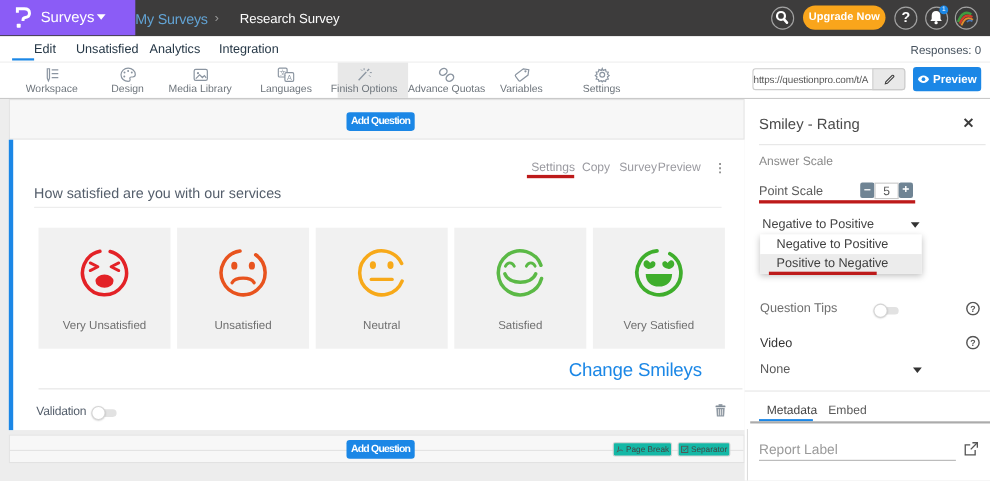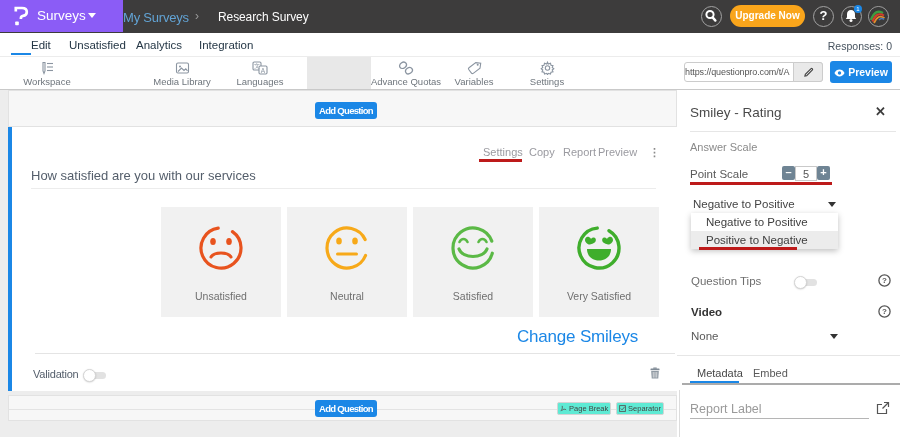--- a/index.html
+++ b/index.html
@@ -42,21 +42,21 @@
 .scard { position:absolute; top:80px; width:120px; height:110px; background:#f1f1f1; }
 .scard .slbl { position:absolute; left:0; bottom:15px; width:100%; text-align:center; font-size:10.5px; color:#6f6f6f; }
 .scard svg { position:absolute; left:50%; top:14px; margin-left:-27px; }
 #changesm { position:absolute; left:0; top:200px; width:626px; text-align:right; font-size:17px; letter-spacing:-0.2px; color:#1b87e6; }
 #vdivider { position:absolute; left:23px; top:226px; width:640px; height:1px; background:#e4e4e4; }
 #valrow { position:absolute; left:21px; top:241px; font-size:11px; letter-spacing:-0.2px; color:#545e6b; }
 .toggle { display:inline-block; position:relative; width:22px; height:7px; background:#e2e2e2; border-radius:4px; vertical-align:middle; }
 .toggle .knob { position:absolute; left:-1px; top:-3.5px; width:13px; height:13px; background:#fff; border:1px solid #d5d5d5; border-radius:50%; box-sizing:border-box; box-shadow:0 0.5px 1.5px rgba(0,0,0,.18); }
 #botstrip { position:absolute; left:8px; top:395px; width:669px; height:26px; background:#f7f7f7; border:1px solid #e2e2e2; }
 #botstrip .inline { position:absolute; left:0; top:13px; width:100%; height:1px; background:#e3e3e3; }
-.miniBtn { position:absolute; height:13px; background:#5eead4; border:1px solid #d4d4d4; border-radius:2px; font-size:7.5px; color:#444; line-height:12px; padding:0 2px; white-space:nowrap; overflow:hidden; }
+.miniBtn { position:absolute; height:13px; background:#14b8a6; border:1px solid #d4d4d4; border-radius:2px; font-size:7.5px; color:#444; line-height:12px; padding:0 2px; white-space:nowrap; overflow:hidden; }
 
 
 #sidebar { position:absolute; left:677px; top:90px; width:223px; height:347px; background:#fff; }
 #sidebar .title { position:absolute; left:13px; top:15px; font-size:13.5px; color:#4a4a4a; }
 #sidebar .close { position:absolute; right:14px; top:14px; font-size:13px; color:#3c3c3c; font-weight:bold; }
 .sdiv { position:absolute; height:1px; background:#e6e6e6; }
 .slabel { font-size:11px; color:#8a8a8a; position:absolute; }
 .smain { font-size:11.5px; color:#5a5a5a; position:absolute; }
 #stepper { position:absolute; left:105px; top:76px; height:14px; }
 .stepbtn { position:absolute; top:0; width:13px; height:14px; background:#6f8494; border-radius:2px; color:#fff; text-align:center; font-size:11px; line-height:13px; font-weight:bold; }
@@ -134,36 +134,61 @@
     <svg width="15" height="14" viewBox="0 0 15 14">
         <g stroke="#8b95a1" stroke-width="1.1" fill="none">
           <path d="M3 1.5 L3 10 L4 12.5 L5 10 L5 1.5 Z"></path>
           <line x1="7" y1="2.5" x2="13" y2="2.5"></line>
           <line x1="7" y1="6" x2="13" y2="6"></line>
           <line x1="7" y1="9.5" x2="13" y2="9.5"></line>
         </g>
       </svg>
     <div class="lbl">Workspace</div>
   </div>
+  <div class="titem" style="left:91px;width:50px;">
+    <svg width="15" height="14" viewBox="0 0 15 14">
+        <path d="M7.5 1 C3.9 1 1 3.7 1 7 C1 10.3 3.9 13 7.5 13 C8.6 13 9.3 12.4 9.3 11.5 C9.3 10.9 9 10.6 9 10.1 C9 9.5 9.5 9 10.2 9 L11.6 9 C13 9 14 8.1 14 6.8 C14 3.5 11.1 1 7.5 1 Z" fill="none" stroke="#8b95a1" stroke-width="1.1"></path>
+        <circle cx="4.2" cy="5" r="0.9" fill="#8b95a1"></circle>
+        <circle cx="7.5" cy="3.6" r="0.9" fill="#8b95a1"></circle>
+        <circle cx="10.8" cy="5" r="0.9" fill="#8b95a1"></circle>
+        <circle cx="4" cy="8.5" r="0.9" fill="#8b95a1"></circle>
+      </svg>
+    <div class="lbl">Design</div>
+  </div>
   <div class="titem" style="left:146px;width:72px;">
     <svg width="15" height="14" viewBox="0 0 15 14">
         <rect x="1.5" y="2" width="12" height="10" rx="1.5" fill="none" stroke="#8b95a1" stroke-width="1.1"></rect>
         <circle cx="5" cy="5.5" r="1" fill="#8b95a1"></circle>
         <path d="M3 10.5 L6.5 7 L9 9.5 L10.8 7.8 L12.5 9.8" fill="none" stroke="#8b95a1" stroke-width="1.1"></path>
       </svg>
     <div class="lbl">Media Library</div>
   </div>
   <div class="titem" style="left:232px;width:56px;">
     <svg width="16" height="14" viewBox="0 0 16 14">
         <rect x="1" y="1" width="8" height="8" rx="1.2" fill="none" stroke="#8b95a1" stroke-width="1.1"></rect>
         <rect x="7" y="5" width="8" height="8" rx="1.2" fill="#fff" stroke="#8b95a1" stroke-width="1.1"></rect>
         <text x="5" y="7.4" font-size="6" fill="#8b95a1" text-anchor="middle">文</text>
         <text x="11" y="11.6" font-size="6.5" fill="#8b95a1" text-anchor="middle">A</text>
       </svg>
     <div class="lbl">Languages</div>
+  </div>
+  <div class="titem" style="left:297px;width:68px;">
+    <svg width="16" height="14" viewBox="0 0 16 14">
+        <g stroke="#8b95a1" stroke-width="1.2" fill="none">
+          <line x1="3" y1="12" x2="10" y2="4.5"></line>
+          <line x1="10.8" y1="3.6" x2="12.6" y2="1.7"></line>
+        </g>
+        <g stroke="#8b95a1" stroke-width="0.9">
+          <line x1="13.2" y1="5" x2="15" y2="5"></line>
+          <line x1="12.5" y1="7.5" x2="13.8" y2="8.8"></line>
+          <line x1="8" y1="1" x2="8" y2="2.8"></line>
+          <line x1="5.2" y1="2.2" x2="6.4" y2="3.4"></line>
+        </g>
+      </svg>
+    <div class="lbl">Finish Options</div>
   </div>
   <div class="titem" style="left:366px;width:80px;">
     <svg width="16" height="14" viewBox="0 0 16 14">
         <g fill="none" stroke="#8b95a1" stroke-width="1.3">
           <ellipse cx="5" cy="4.3" rx="3.6" ry="2.9" transform="rotate(-35 5 4.3)"></ellipse>
           <ellipse cx="11" cy="9.7" rx="3.6" ry="2.9" transform="rotate(-35 11 9.7)"></ellipse>
         </g>
       </svg>
     <div class="lbl">Advance Quotas</div>
   </div>
@@ -194,27 +219,36 @@
       </svg>Preview</div>
 </div>
 
 <div id="addstrip">
     <div class="addq" style="left:306px;top:11px;">Add Question</div>
   </div>
 
 <div id="qcard">
   <span class="qtab" style="left:471px;">Settings</span>
   <span class="qtab" style="left:517px;">Copy</span>
-  <span class="qtab" style="left:551px;">Report</span>
+  <span class="qtab" style="left:551px;">Survey</span>
   <span class="qtab" style="left:586px;">Preview</span>
   <span class="qtab" style="left:637px;font-weight:bold;color:#8a8a8a;">⋮</span>
   <div id="settingsu"></div>
   <div id="qtitle">How satisfied are you with our services</div>
   <div id="qdivider"></div>
 
+  <div class="scard" style="left:23px;">
+    <svg width="54" height="54" viewBox="0 0 54 54" id="sm1">
+        <path d="M32.17638090205041 7.681483474218634 A20 20 0 1 1 22.841766183644804 7.43704798532389" fill="none" stroke="#e32227" stroke-width="3.2" stroke-linecap="round"></path>
+        <path d="M14 18 L21 21.5 L14 25" fill="none" stroke="#e32227" stroke-width="2.6" stroke-linecap="round" stroke-linejoin="round"></path>
+        <path d="M40 18 L33 21.5 L40 25" fill="none" stroke="#e32227" stroke-width="2.6" stroke-linecap="round" stroke-linejoin="round"></path>
+        <ellipse cx="27" cy="34.5" rx="8.2" ry="6" fill="#e32227"></ellipse>
+      </svg>
+    <div class="slbl">Very Unsatisfied</div>
+  </div>
   <div class="scard" style="left:149px;">
     <svg width="54" height="54" viewBox="0 0 54 54" id="sm2">
         <path d="M38.471528727020925 10.616959114220165 A20 20 0 1 1 24.2165379807987 7.194638625168594" fill="none" stroke="#e8531e" stroke-width="3.2" stroke-linecap="round"></path>
         <ellipse cx="19" cy="20.5" rx="2.8" ry="3.6" fill="#e8531e"></ellipse>
         <ellipse cx="35" cy="20.5" rx="2.8" ry="3.6" fill="#e8531e"></ellipse>
         <path d="M17 36 C20 30.5 34 30.5 37 36" fill="none" stroke="#e8531e" stroke-width="3" stroke-linecap="round"></path>
       </svg>
     <div class="slbl">Unsatisfied</div>
   </div>
   <div class="scard" style="left:275px;">
@@ -297,21 +331,21 @@
 
   <div class="smain" style="left:14px;top:185px;color:#6e6e6e;">Question Tips</div>
   <span class="toggle" style="position:absolute;left:118px;top:189px;">
       <span class="knob"></span>
     </span>
   <svg class="qmark" style="left:201px;top:184px;" viewBox="0 0 13 13">
       <circle cx="6.5" cy="6.5" r="5.6" fill="none" stroke="#555" stroke-width="1.3"></circle>
       <text x="6.5" y="9.3" font-size="8" font-weight="bold" fill="#555" text-anchor="middle">?</text>
     </svg>
 
-  <div class="smain" style="left:14px;top:216px;color:#333;font-weight:bold;">Video</div>
+  <div class="smain" style="left:14px;top:216px;color:#333;font-weight:normal;">Video</div>
   <svg class="qmark" style="left:201px;top:215px;" viewBox="0 0 13 13">
       <circle cx="6.5" cy="6.5" r="5.6" fill="none" stroke="#555" stroke-width="1.3"></circle>
       <text x="6.5" y="9.3" font-size="8" font-weight="bold" fill="#555" text-anchor="middle">?</text>
     </svg>
   <div class="smain" style="left:14px;top:240px;">None</div>
   <span class="caret" style="position:absolute;left:153px;top:244px;"></span>
 
   <div class="sdiv" style="left:0;top:265px;width:223px;"></div>
   <div id="mtab">Metadata</div>
   <div id="etab">Embed</div>

